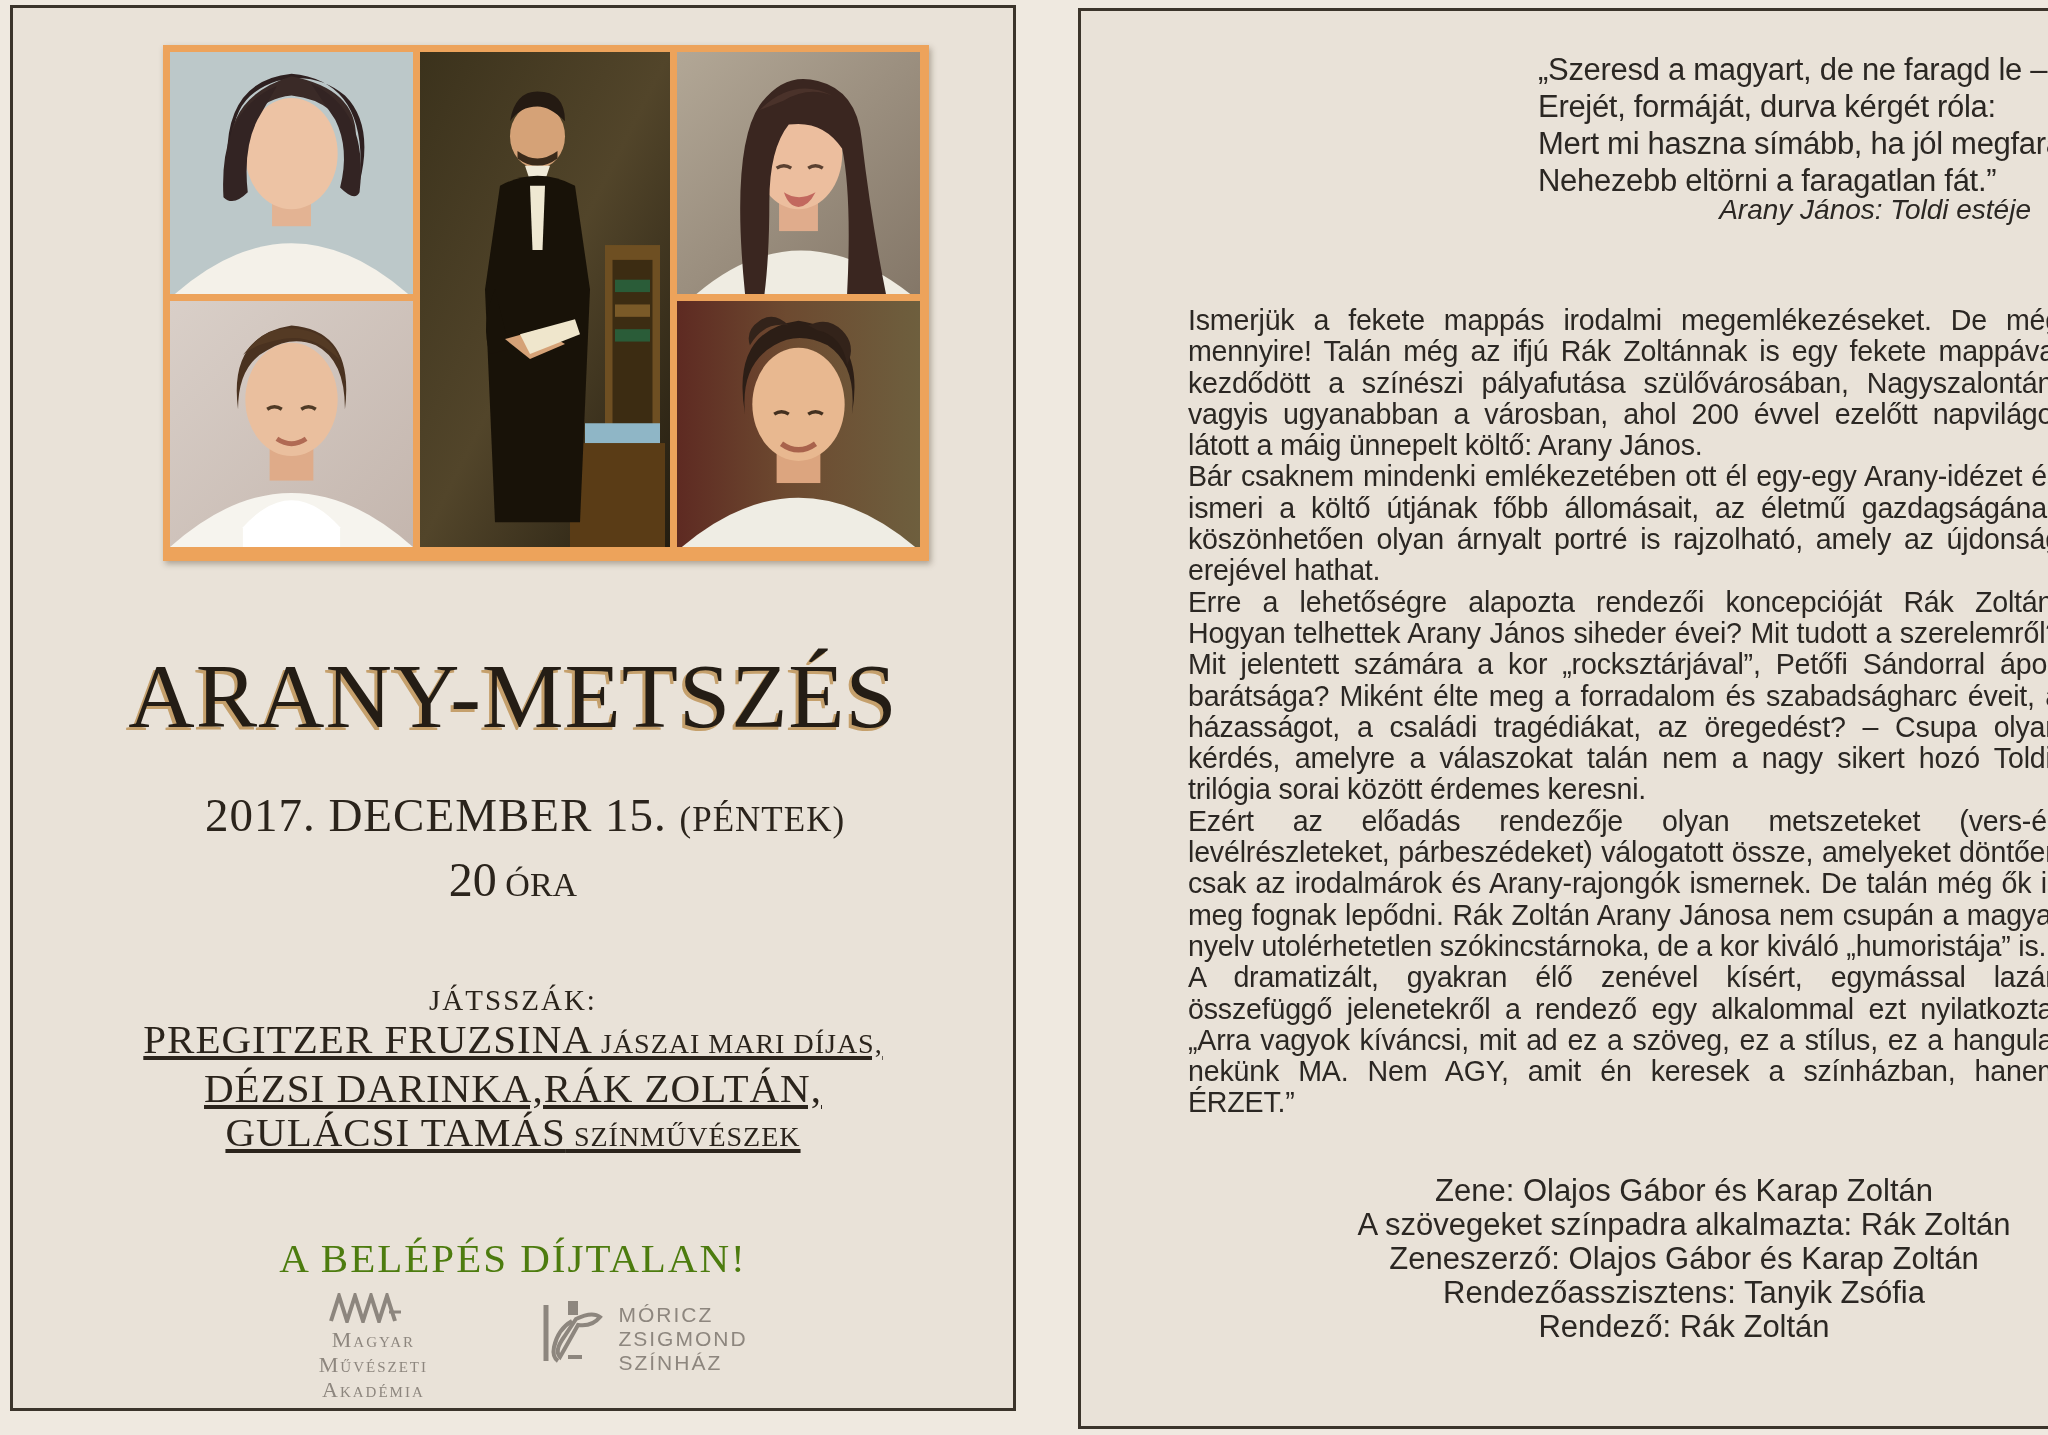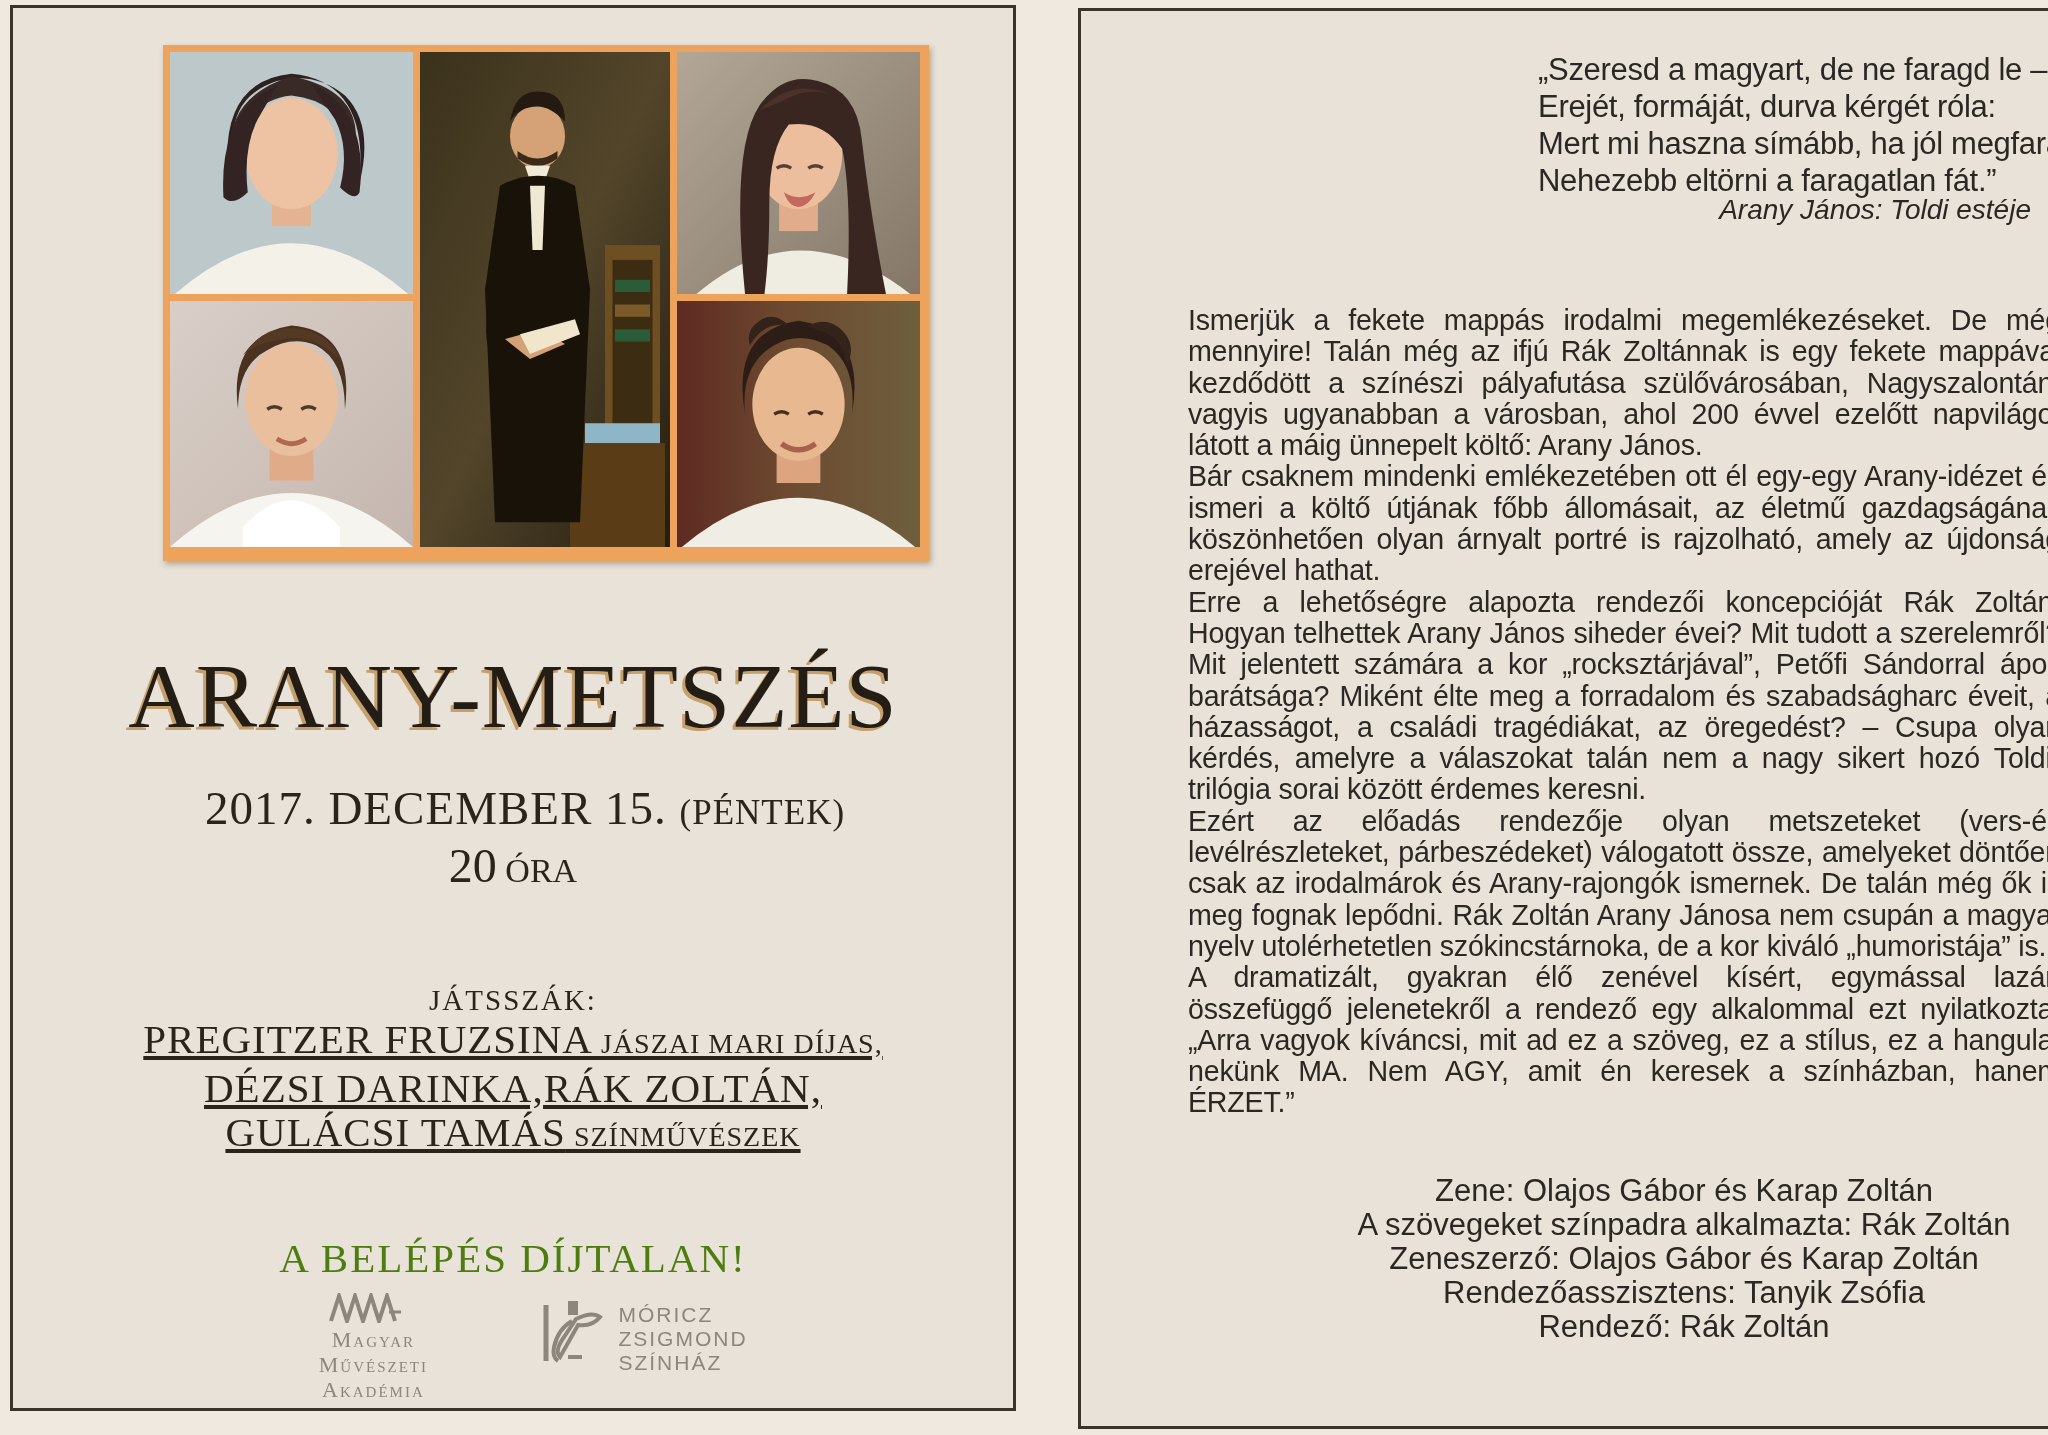--- a/index.html
+++ b/index.html
@@ -44,21 +44,21 @@
     font-size:92px;line-height:100px;
     letter-spacing:1px;
     color:#241d15;
     text-shadow:-3px 3px 0 #c5a06c;
     white-space:nowrap;
   }
   .dateblock{
     position:absolute;left:0;top:772px;width:100%;
     text-align:center;color:#2b241c;
   }
-  .date-line{font-size:47px;line-height:56px;letter-spacing:1px;margin-left:24px;}
+  .date-line{font-size:47px;line-height:70px;letter-spacing:1px;margin-left:24px;}
   .date-day{font-size:35px;}
   .time-line{font-size:34px;line-height:50px;}
   .time-number{font-size:48px;}
   .venue-line{font-size:46px;line-height:52px;letter-spacing:2px;}
 
   .castblock{position:absolute;left:0;top:975px;width:100%;text-align:center;color:#2b241c;}
   .cast-heading{font-size:29px;letter-spacing:2px;line-height:34px;}
   .cast-line{font-size:41px;line-height:44px;letter-spacing:1px;white-space:nowrap;text-decoration:underline;}
   .cast-suffix{font-size:28px;letter-spacing:1px;}
 

